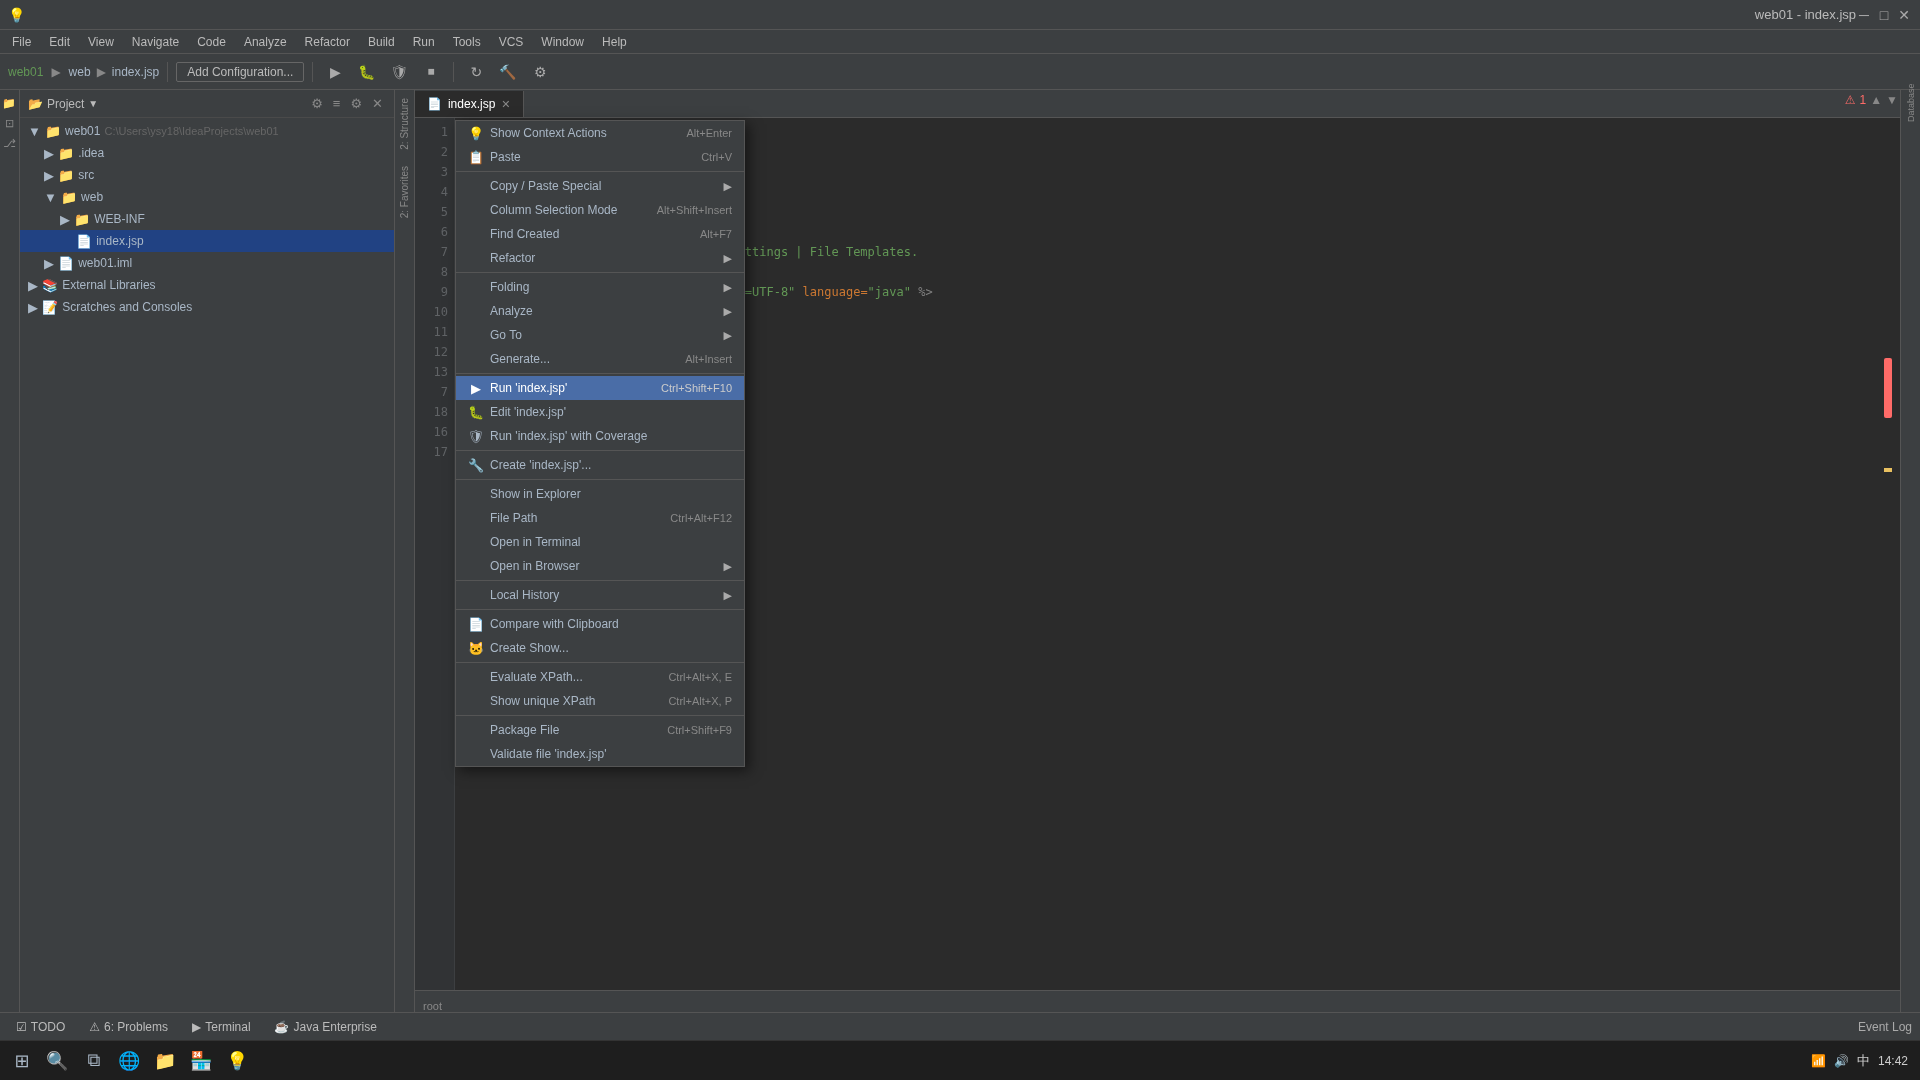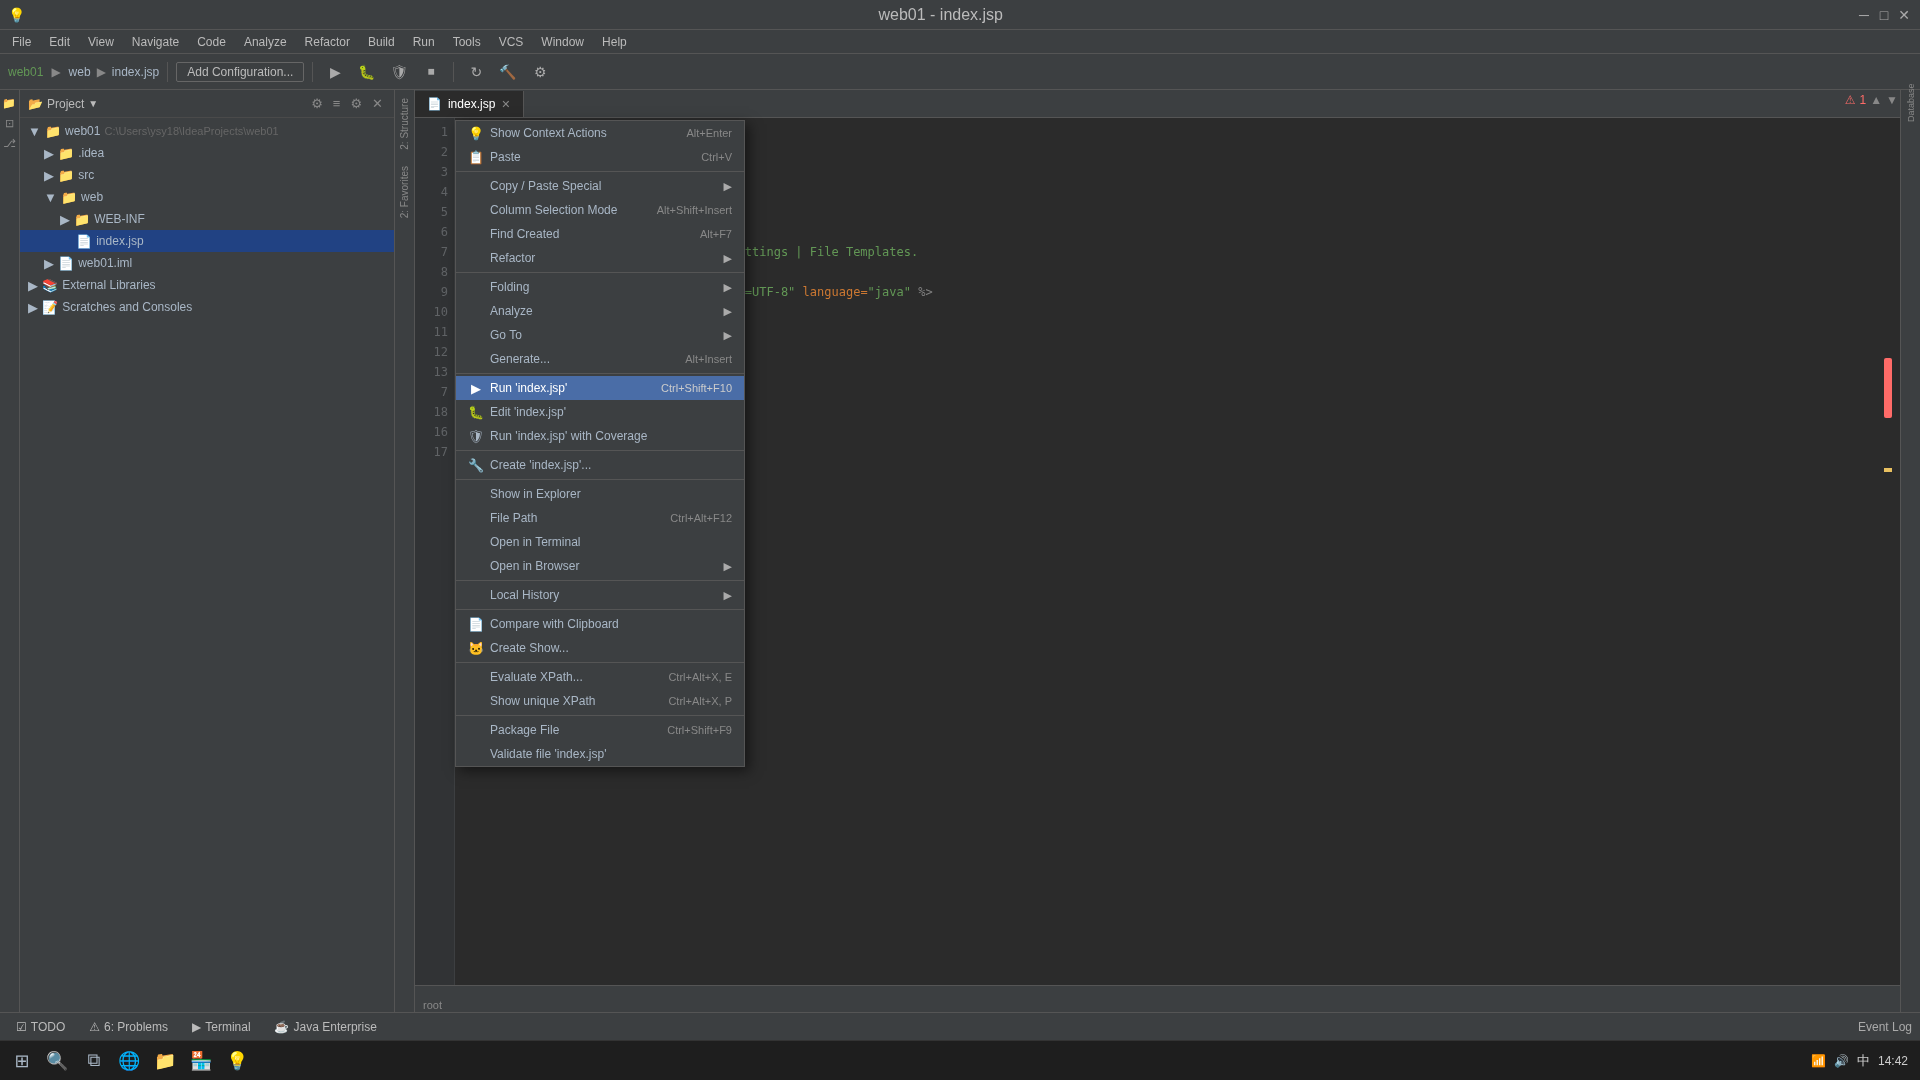--- a/index.html
+++ b/index.html
@@ -24,23 +24,23 @@
       padding: 0 8px;
       border-bottom: 1px solid #555;
     }
     #title-bar-left {
       display: flex;
       align-items: center;
       gap: 8px;
     }
     #title-bar-center {
       flex: 1;
-      text-align: center;
+      text-align: right;
       color: #bbbbbb;
-      font-size: 16px;
+      font-size: 13px;
     }
     #title-bar-right {
       display: flex;
       gap: 4px;
     }
     .title-btn {
       width: 16px;
       height: 16px;
       display: flex;
       align-items: center;
@@ -625,21 +625,21 @@
 
 
 
 <span class="code-orange">&lt;/html&gt;</span>
       </div>
 
       <div class="scroll-indicator"></div>
       <div class="yellow-line-indicator"></div>
     </div>
 
-    <div style="height:22px;background:#3c3f41;border-top:1px solid #555;display:flex;align-items:flex-start;padding:13px 8px;">
+    <div style="height:22px;background:#3c3f41;border-top:1px solid #555;display:flex;align-items:flex-end;padding:0 8px;">
       <span style="color:#888;font-size:11px;">root</span>
     </div>
   </div>
 
   <div id="right-sidebar">
     <span class="right-icon">Database</span>
   </div>
 
 </div>
 

